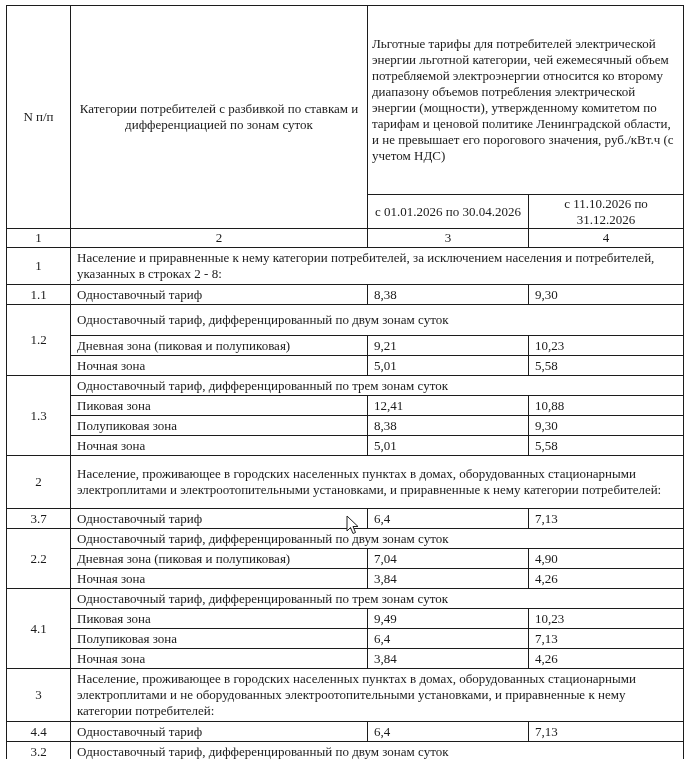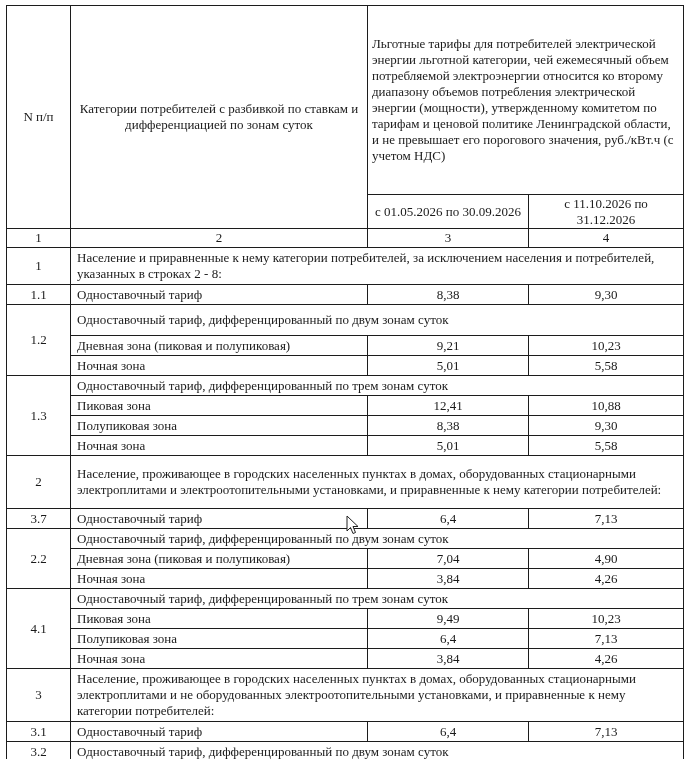--- a/index.html
+++ b/index.html
@@ -14,42 +14,42 @@
     border: 1px solid #1c1c1c; padding: 0 6px; vertical-align: middle; font-weight: normal;
   }
   col.c1 { width: 64px; } col.c2 { width: 297px; } col.c3 { width: 161px; } col.c4 { width: 155px; }
   .center { text-align: center; }
   .h-main { height: 184px; }
   .h-tariff-head { padding: 30px 4px 30px 4px !important; text-align: left; vertical-align: top !important; }
   .h-period { height: 33px; text-align: center; }
   .num-row td { height: 18px; }
   .r20 td { height: 19px; }
   .tall td { height: 20px; }
-  .num { text-align: center; }
+  .num { }
   .idx { text-align: center; }
   .cursor { position: absolute; left: 346px; top: 515px; width: 14px; height: 20px; pointer-events: none; }
 </style>
 </head>
 <body>
 
 <table class="tariffs">
   <colgroup>
       <col class="c1">
       <col class="c2">
       <col class="c3">
       <col class="c4">
     </colgroup>
   <thead>
     <tr>
       <th rowspan="2" class="center h-main">N п/п</th>
       <th rowspan="2" class="center">Категории потребителей с разбивкой по ставкам и дифференциацией по зонам суток</th>
       <th colspan="2" class="h-tariff-head">Льготные тарифы для потребителей электрической энергии льготной категории, чей ежемесячный объем потребляемой электроэнергии относится ко второму диапазону объемов потребления электрической энергии (мощности), утвержденному комитетом по тарифам и ценовой политике Ленинградской области, и не превышает его порогового значения, руб./кВт.ч (с учетом НДС)</th>
     </tr>
     <tr>
-      <th class="h-period">с 01.05.2026 по 30.09.2026</th>
+      <th class="h-period">с 01.01.2026 по 30.04.2026</th>
       <th class="h-period">с 11.10.2026 по 31.12.2026</th>
     </tr>
     <tr class="num-row">
       <td class="center">1</td>
       <td class="center">2</td>
       <td class="center">3</td>
       <td class="center">4</td>
     </tr>
   </thead>
   <tbody>
@@ -140,21 +140,21 @@
       <td>Ночная зона</td>
       <td class="num">3,84</td>
       <td class="num">4,26</td>
     </tr>
 
     <tr>
       <td class="idx" style="height:52px">3</td>
       <td colspan="3">Население, проживающее в городских населенных пунктах в домах, оборудованных стационарными электроплитами и не оборудованных электроотопительными установками, и приравненные к нему категории потребителей:</td>
     </tr>
     <tr class="r20">
-      <td class="idx">3.1</td>
+      <td class="idx">4.4</td>
       <td>Одноставочный тариф</td>
       <td class="num">6,4</td>
       <td class="num">7,13</td>
     </tr>
     <tr class="r20">
       <td class="idx">3.2</td>
       <td colspan="3">Одноставочный тариф, дифференцированный по двум зонам суток</td>
     </tr>
   </tbody>
 </table>

